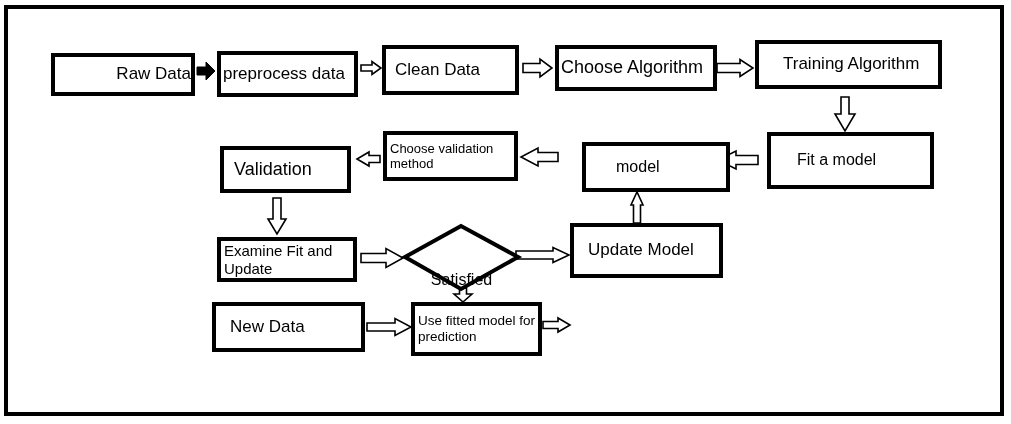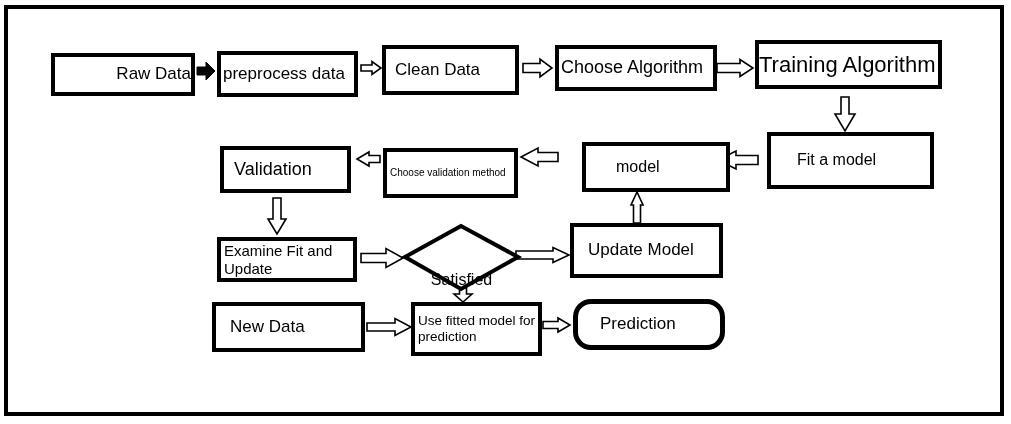--- a/index.html
+++ b/index.html
@@ -77,33 +77,33 @@
   </div>
 
   <div class="node" style="left:382px;top:45px;width:137px;height:50px;font-size:17px;padding-left:9px;">
     <span>Clean Data</span>
   </div>
 
   <div class="node" style="left:555px;top:45px;width:162px;height:46px;font-size:18px;padding-left:2px;">
     <span>Choose Algorithm</span>
   </div>
 
-  <div class="node" style="left:755px;top:40px;width:187px;height:49px;font-size:22px;padding-left:0;">
+  <div class="node" style="left:755px;top:40px;width:187px;height:49px;font-size:17px;padding-left:24px;">
     <span>Training Algorithm</span>
   </div>
 
   <div class="node" style="left:767px;top:132px;width:167px;height:57px;font-size:16px;padding-left:26px;">
     <span>Fit a model</span>
   </div>
 
   <div class="node" style="left:566px;top:142px;width:148px;height:50px;font-size:16px;padding-left:30px;margin-left:16px;">
     <span>model</span>
   </div>
 
-  <div class="node" style="left:383px;top:148px;width:135px;height:50px;font-size:10px;padding-left:3px;">
+  <div class="node" style="left:383px;top:131px;width:135px;height:50px;font-size:13px;padding-left:3px;">
     <span>Choose validation method</span>
   </div>
 
   <div class="node" style="left:220px;top:146px;width:131px;height:47px;font-size:18px;padding-left:10px;">
     <span>Validation</span>
   </div>
 
   <div class="node" style="left:217px;top:237px;width:140px;height:45px;font-size:15px;padding-left:3px;">
     <span>Examine Fit and Update</span>
   </div>
@@ -117,17 +117,14 @@
   </div>
 
   <div class="node" style="left:212px;top:302px;width:153px;height:50px;font-size:17px;padding-left:14px;">
     <span>New Data</span>
   </div>
 
   <div class="node" style="left:411px;top:302px;width:131px;height:54px;font-size:13.5px;padding-left:3px;">
     <span>Use fitted model for prediction</span>
   </div>
 
-  <div class="node" style="left:573px;top:299px;width:152px;height:51px;font-size:17px;padding-left:22px;border-width:5px;border-radius:18px;">
-    <span>Prediction</span>
-  </div>
 
 </div>
 
 </body></html>

